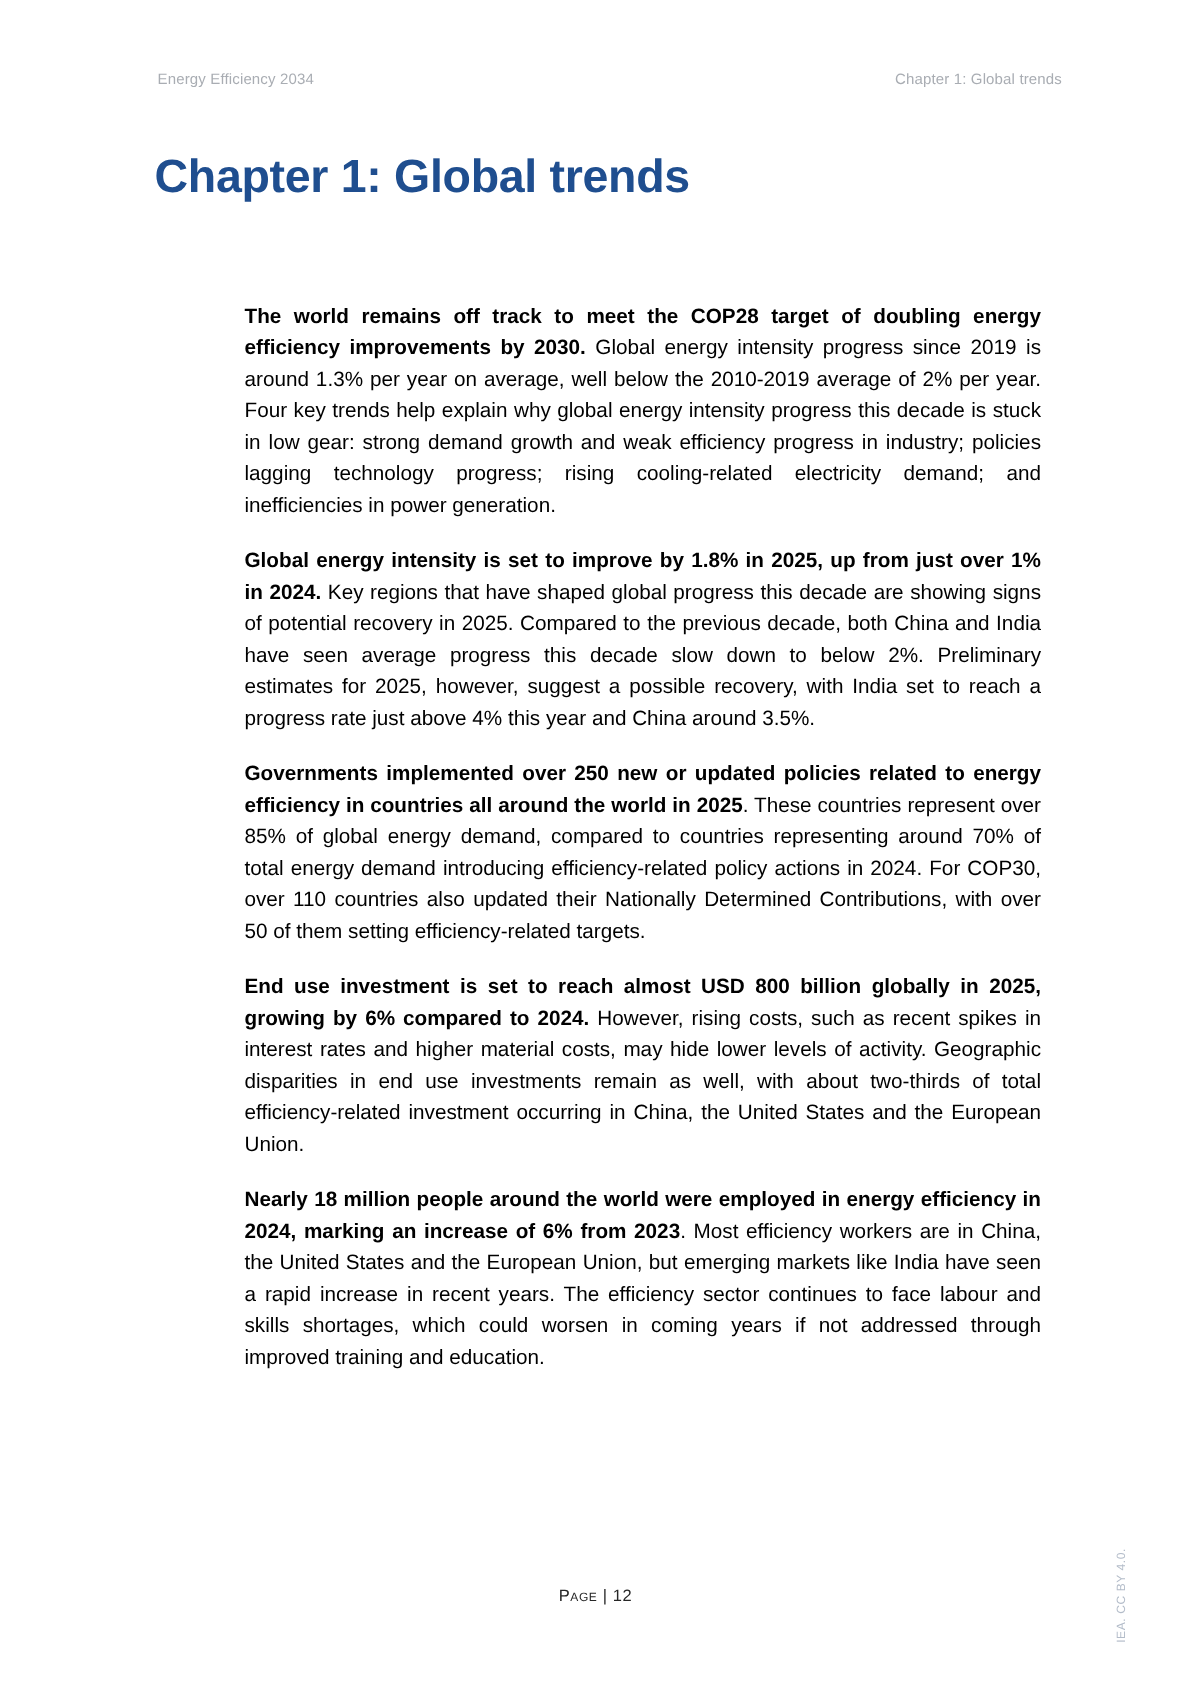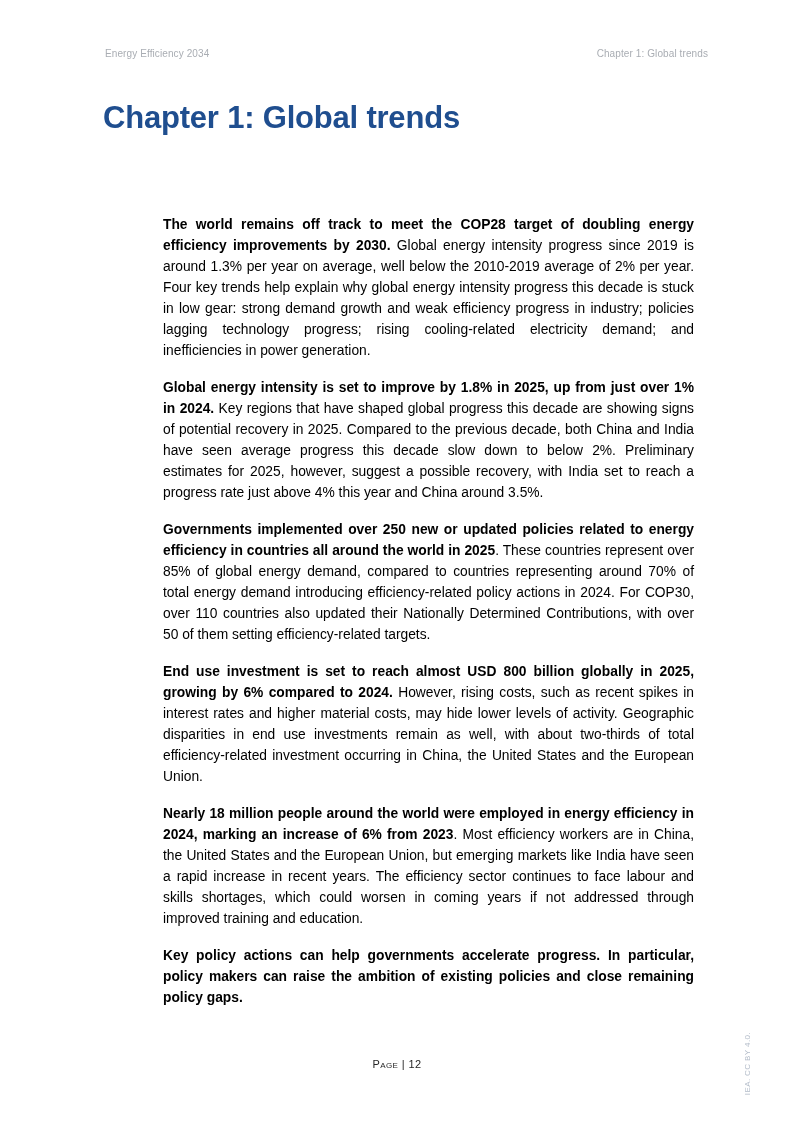--- a/index.html
+++ b/index.html
@@ -35,21 +35,21 @@
   .body-col {
     position: absolute;
     top: 200px;
     left: 163px;
     width: 531px;
     font-size: 13.8px;
     line-height: 21px;
     color: #000000;
     text-align: justify;
   }
-  .body-col p { margin: 14px 0 16px 0; }
+  .body-col p { margin: 0 0 16px 0; }
   .body-col strong { font-weight: bold; }
   .footer {
     position: absolute;
     top: 1058px;
     left: 0;
     width: 100%;
     text-align: center;
     font-size: 11px;
     color: #262626;
   }
@@ -77,21 +77,20 @@
   </div>
 
   <h1 class="title">Chapter 1: Global trends</h1>
 
   <div class="body-col">
     <p><strong>The world remains off track to meet the COP28 target of doubling energy efficiency improvements by 2030.</strong><span> Global energy intensity progress since 2019 is around 1.3% per year on average, well below the 2010-2019 average of 2% per year. Four key trends help explain why global energy intensity progress this decade is stuck in low gear: strong demand growth and weak efficiency progress in industry; policies lagging technology progress; rising cooling-related electricity demand; and inefficiencies in power generation.</span></p>
     <p><strong>Global energy intensity is set to improve by 1.8% in 2025, up from just over 1% in 2024.</strong><span> Key regions that have shaped global progress this decade are showing signs of potential recovery in 2025. Compared to the previous decade, both China and India have seen average progress this decade slow down to below 2%. Preliminary estimates for 2025, however, suggest a possible recovery, with India set to reach a progress rate just above 4% this year and China around 3.5%.</span></p>
     <p><strong>Governments implemented over 250 new or updated policies related to energy efficiency in countries all around the world in 2025</strong><span>. These countries represent over 85% of global energy demand, compared to countries representing around 70% of total energy demand introducing efficiency-related policy actions in 2024. For COP30, over 110 countries also updated their Nationally Determined Contributions, with over 50 of them setting efficiency-related targets.</span></p>
     <p><strong>End use investment is set to reach almost USD 800 billion globally in 2025, growing by 6% compared to 2024.</strong><span> However, rising costs, such as recent spikes in interest rates and higher material costs, may hide lower levels of activity. Geographic disparities in end use investments remain as well, with about two-thirds of total efficiency-related investment occurring in China, the United States and the European Union.</span></p>
     <p><strong>Nearly 18 million people around the world were employed in energy efficiency in 2024, marking an increase of 6% from 2023</strong><span>. Most efficiency workers are in China, the United States and the European Union, but emerging markets like India have seen a rapid increase in recent years. The efficiency sector continues to face labour and skills shortages, which could worsen in coming years if not addressed through improved training and education.</span></p>
-    <p><strong>Key policy actions can help governments accelerate progress. In particular, policy makers can raise the ambition of existing policies and close remaining policy gaps.</strong><span></span></p>
   </div>
 
   <div class="footer">
     <span class="pagenum">Page | 12</span>
   </div>
 
   <div class="side-note">IEA. CC BY 4.0.</div>
 
 </div>
 

